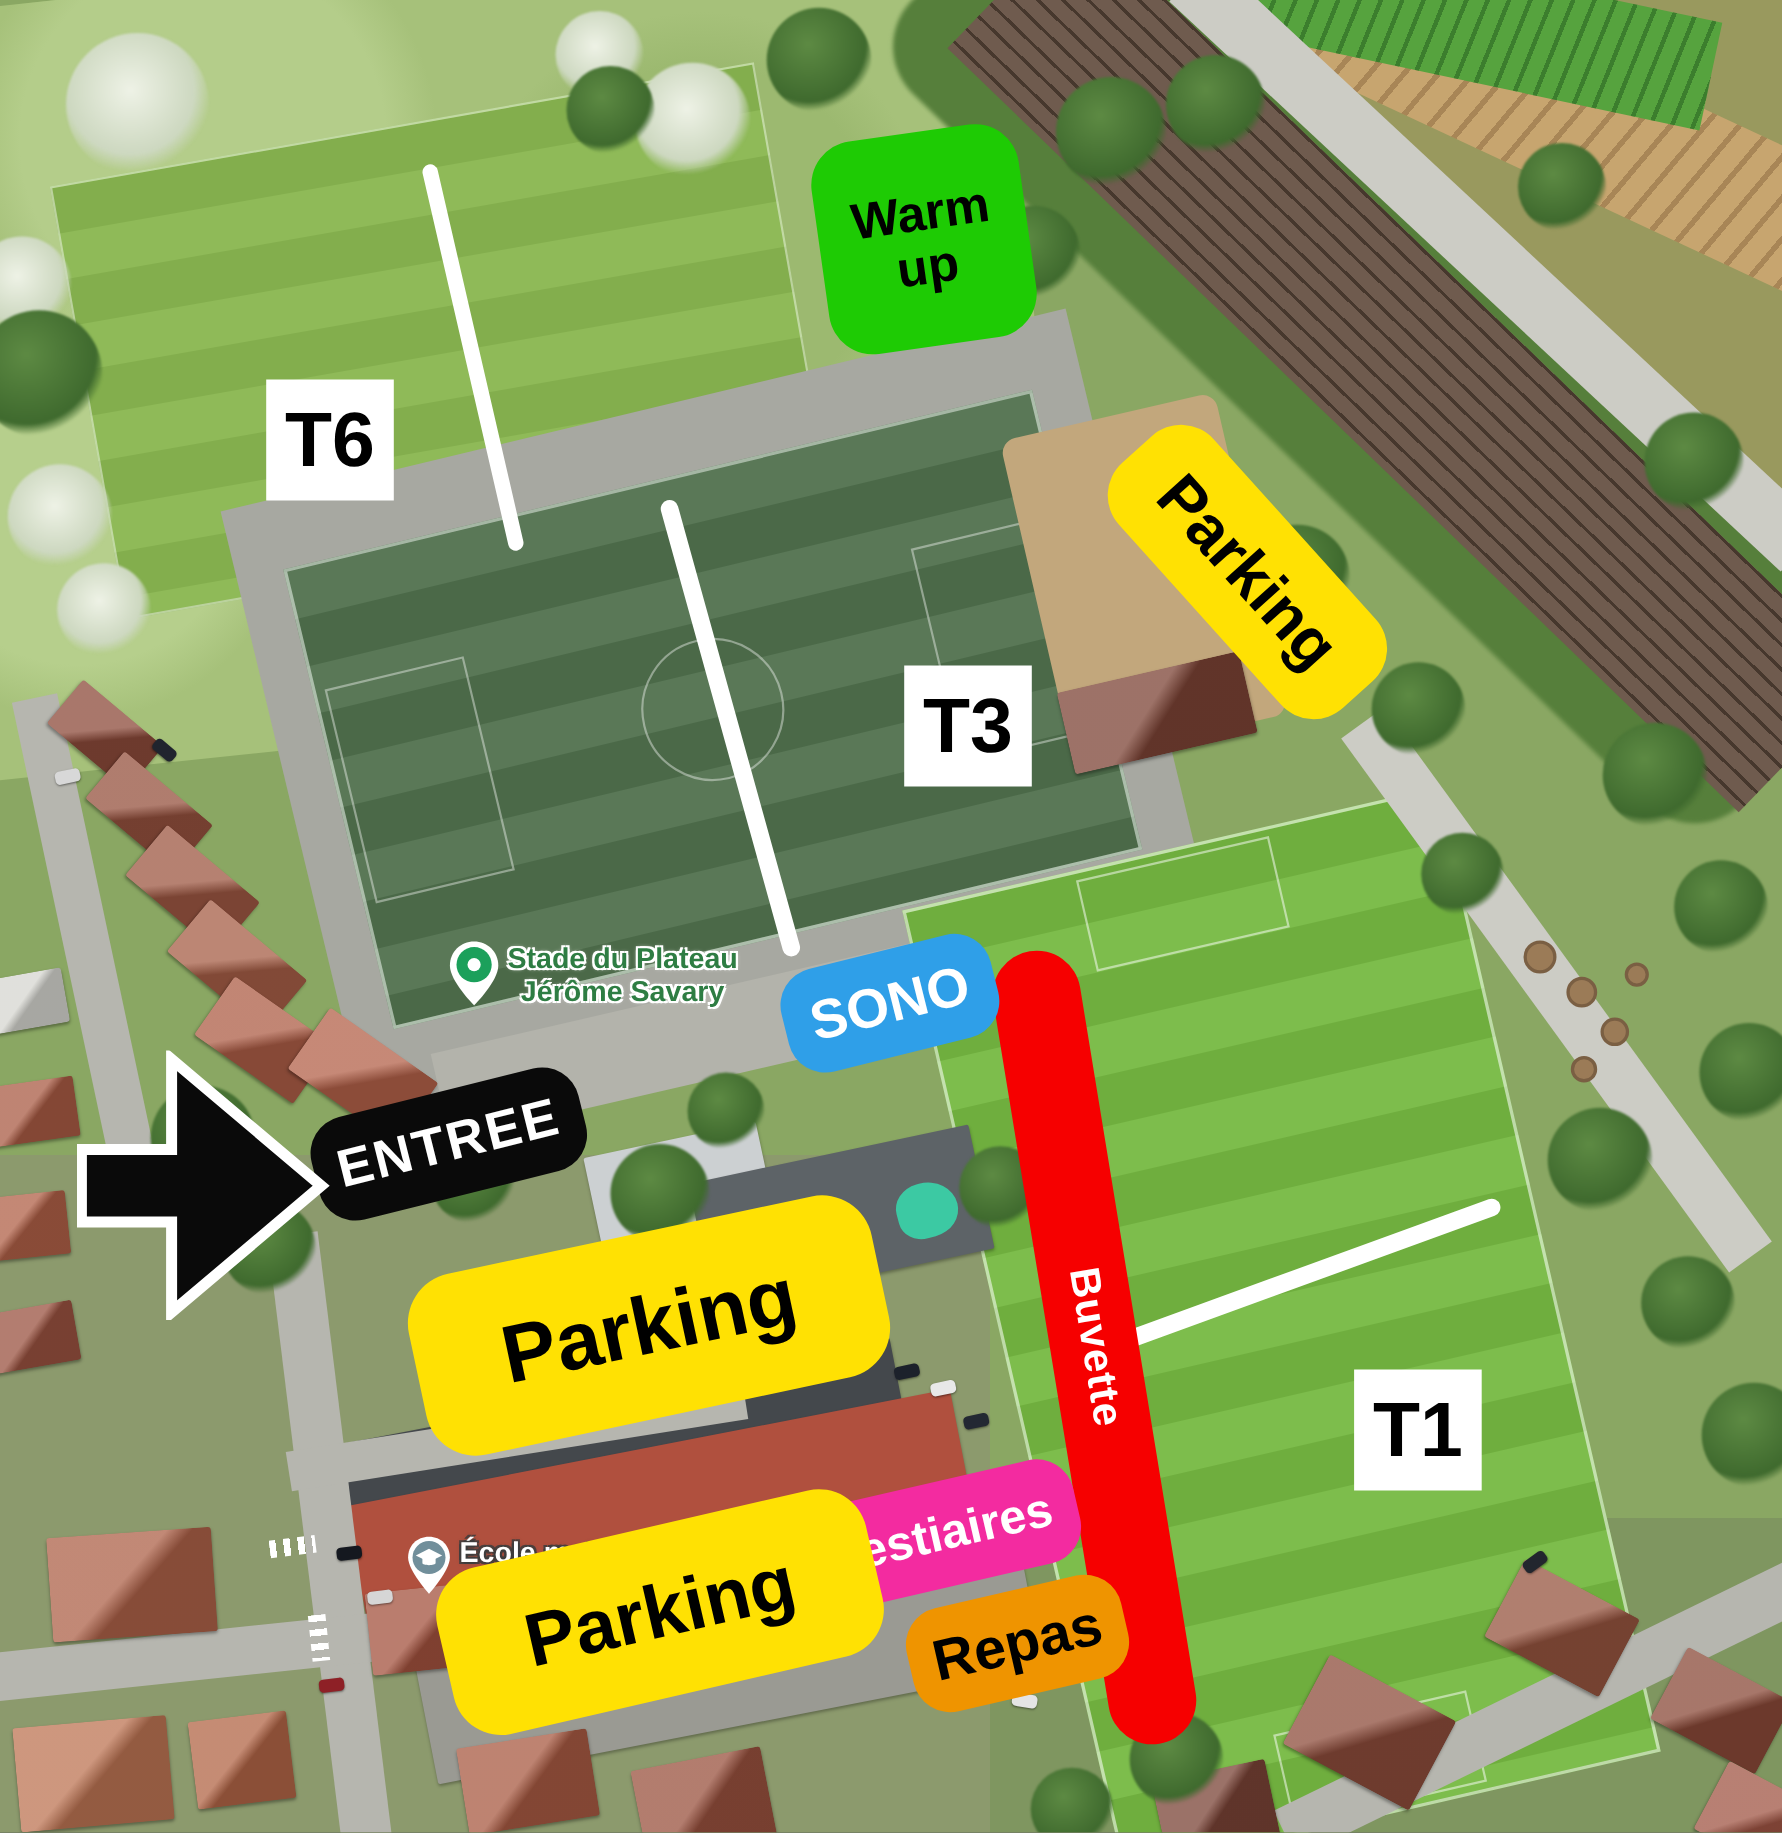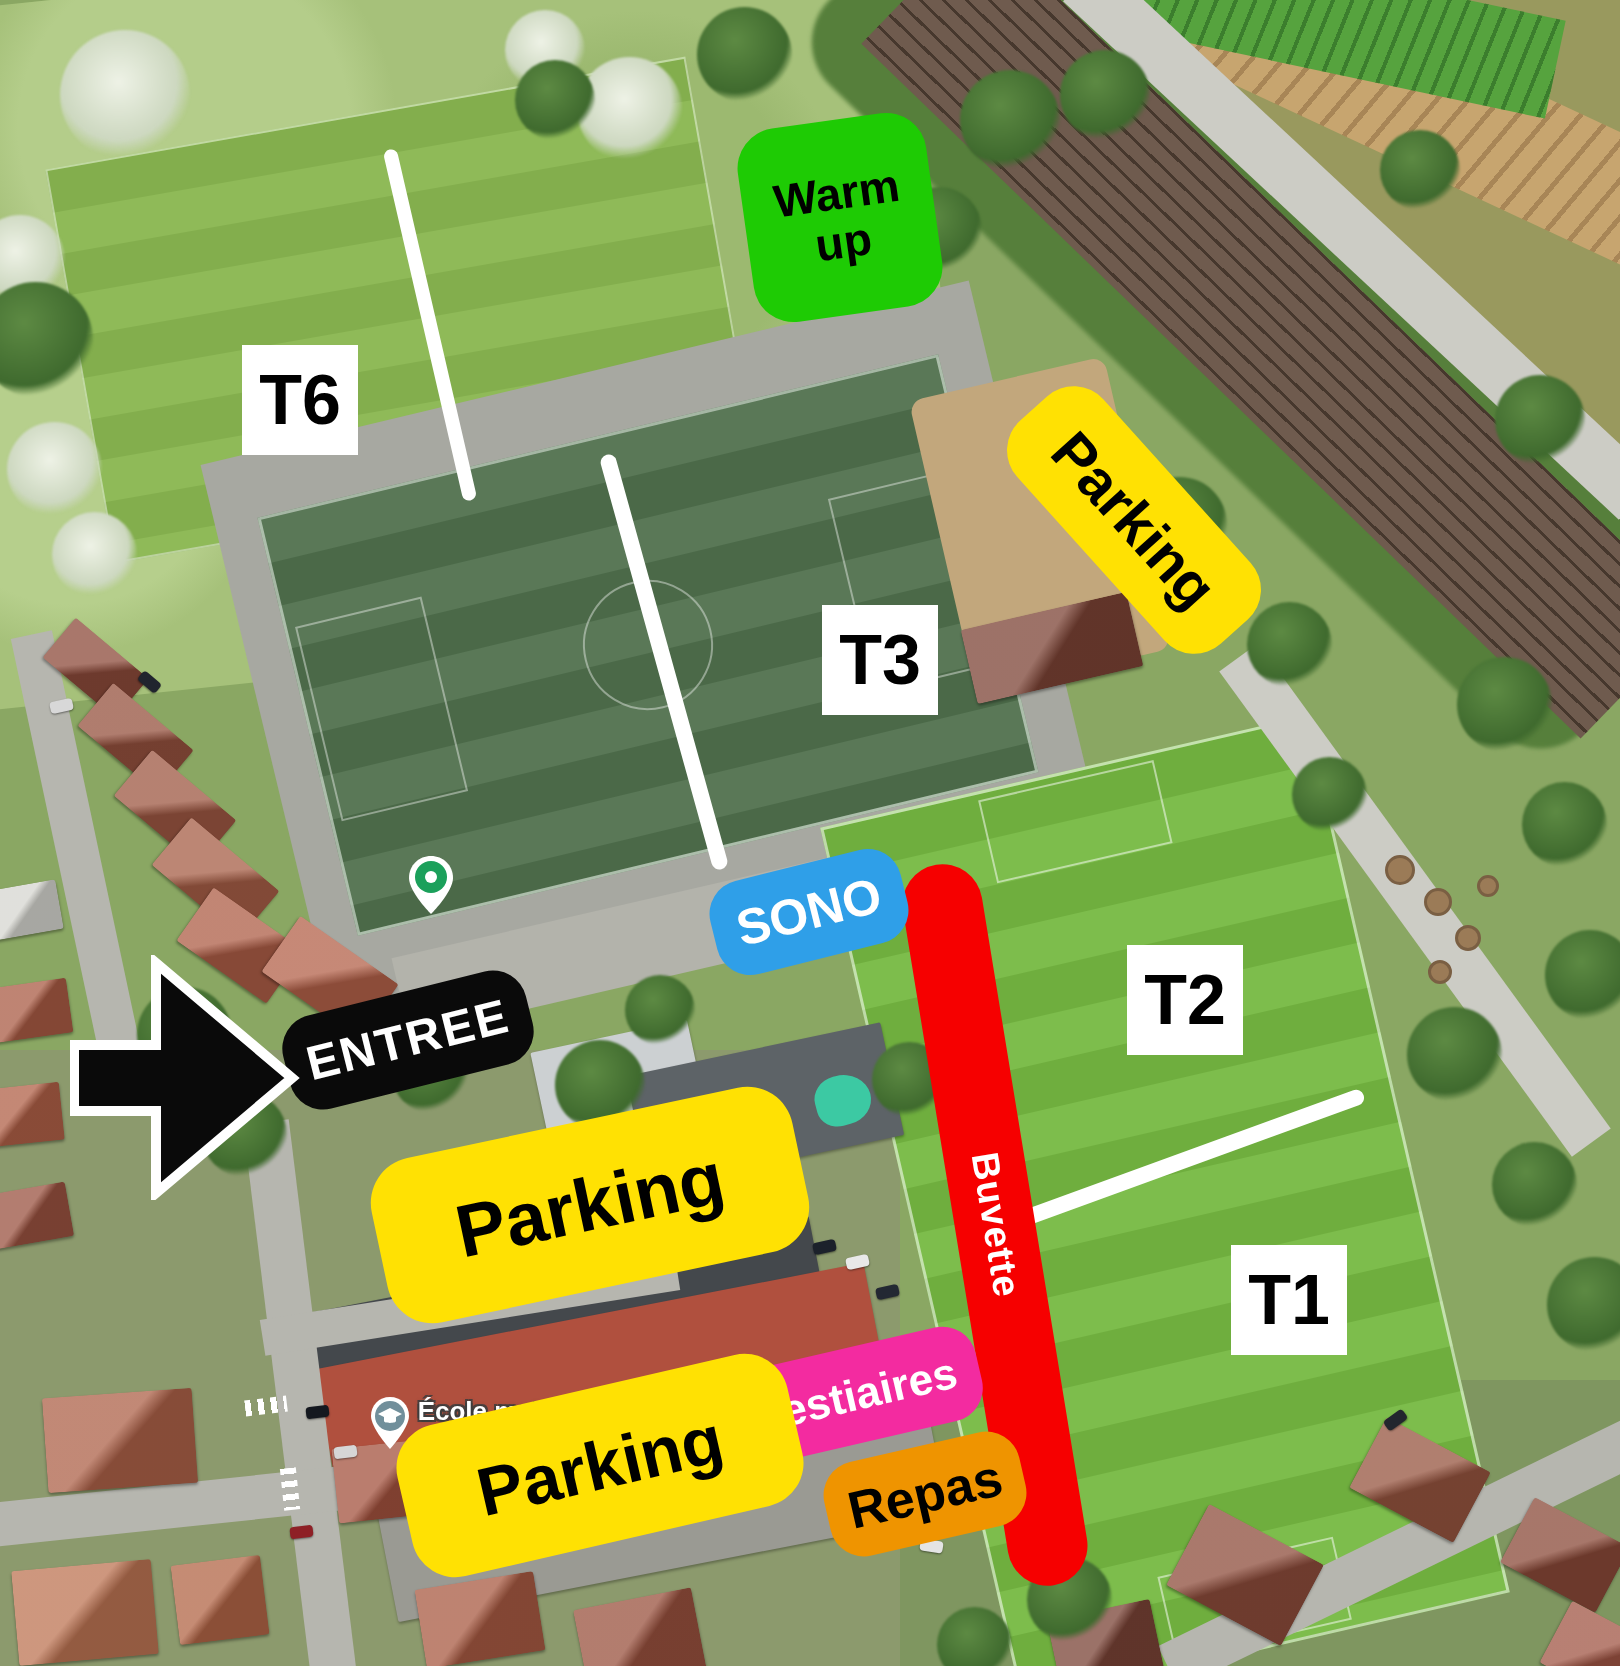--- a/index.html
+++ b/index.html
@@ -210,34 +210,37 @@
 
   <div class="divline" style="left:423px;top:145px;width:14px;height:360px;transform:rotate(-13deg);"></div>
   <div class="divline" style="left:656px;top:447px;width:16px;height:430px;transform:rotate(-15.5deg);"></div>
   <div class="divline" style="left:995px;top:1152px;width:380px;height:16px;transform:rotate(-20deg);"></div>
 
   <svg style="left:408px;top:855px;" width="46" height="60" viewBox="0 0 46 60">
     <path d="M23 1 C35 1 45 10 45 23 C45 37 23 59 23 59 C23 59 1 37 1 23 C1 10 11 1 23 1 Z" fill="#ffffff"></path>
     <circle cx="23" cy="22" r="16" fill="#1BA05B"></circle>
     <circle cx="23" cy="22" r="6" fill="#ffffff"></circle>
   </svg>
+  <div class="glabel" id="venue-label">
+    <div style="position:static;">Stade du Plateau</div>
+    <div style="position:static;">Jérôme Savary</div>
+  </div>
   <svg style="left:370px;top:1396px;" width="40" height="54" viewBox="0 0 40 54">
     <path d="M20 1 C31 1 39 9 39 20 C39 32 20 53 20 53 C20 53 1 32 1 20 C1 9 9 1 20 1 Z" fill="#ffffff"></path>
     <circle cx="20" cy="20" r="15" fill="#718F9B"></circle>
     <path d="M20 12 L32 18 L20 24 L8 18 Z" fill="#ffffff"></path>
     <path d="M14 20 v5 c0 2.5 12 2.5 12 0 v-5 l-6 3 Z" fill="#ffffff"></path>
   </svg>
   <div class="glabel" id="school-label">
     <div style="position:static;">École maternelle</div>
     <div style="position:static;">Les Coccinelles</div>
   </div>
 
   <div class="fieldbox" style="left:242px;top:345px;">T6</div>
   <div class="fieldbox" style="left:822px;top:605px;">T3</div>
-  <div class="fieldbox" style="left:1127px;top:945px;">T2</div>
   <div class="fieldbox" style="left:1207px;top:1245px;margin-left:24px;">T1</div>
 
   <div class="zone" id="z-buvette">
     <span class="light" style="color:var(--c-zone_text_light);">Buvette</span>
   </div>
   <div class="zone" id="z-warmup">Warm up</div>
   <div class="zone" id="z-parking-rail">Parking</div>
   <div class="zone light" id="z-sono">SONO</div>
   <div class="zone light" id="z-entree">ENTREE</div>
   <div class="zone" id="z-parking-main">Parking</div>

